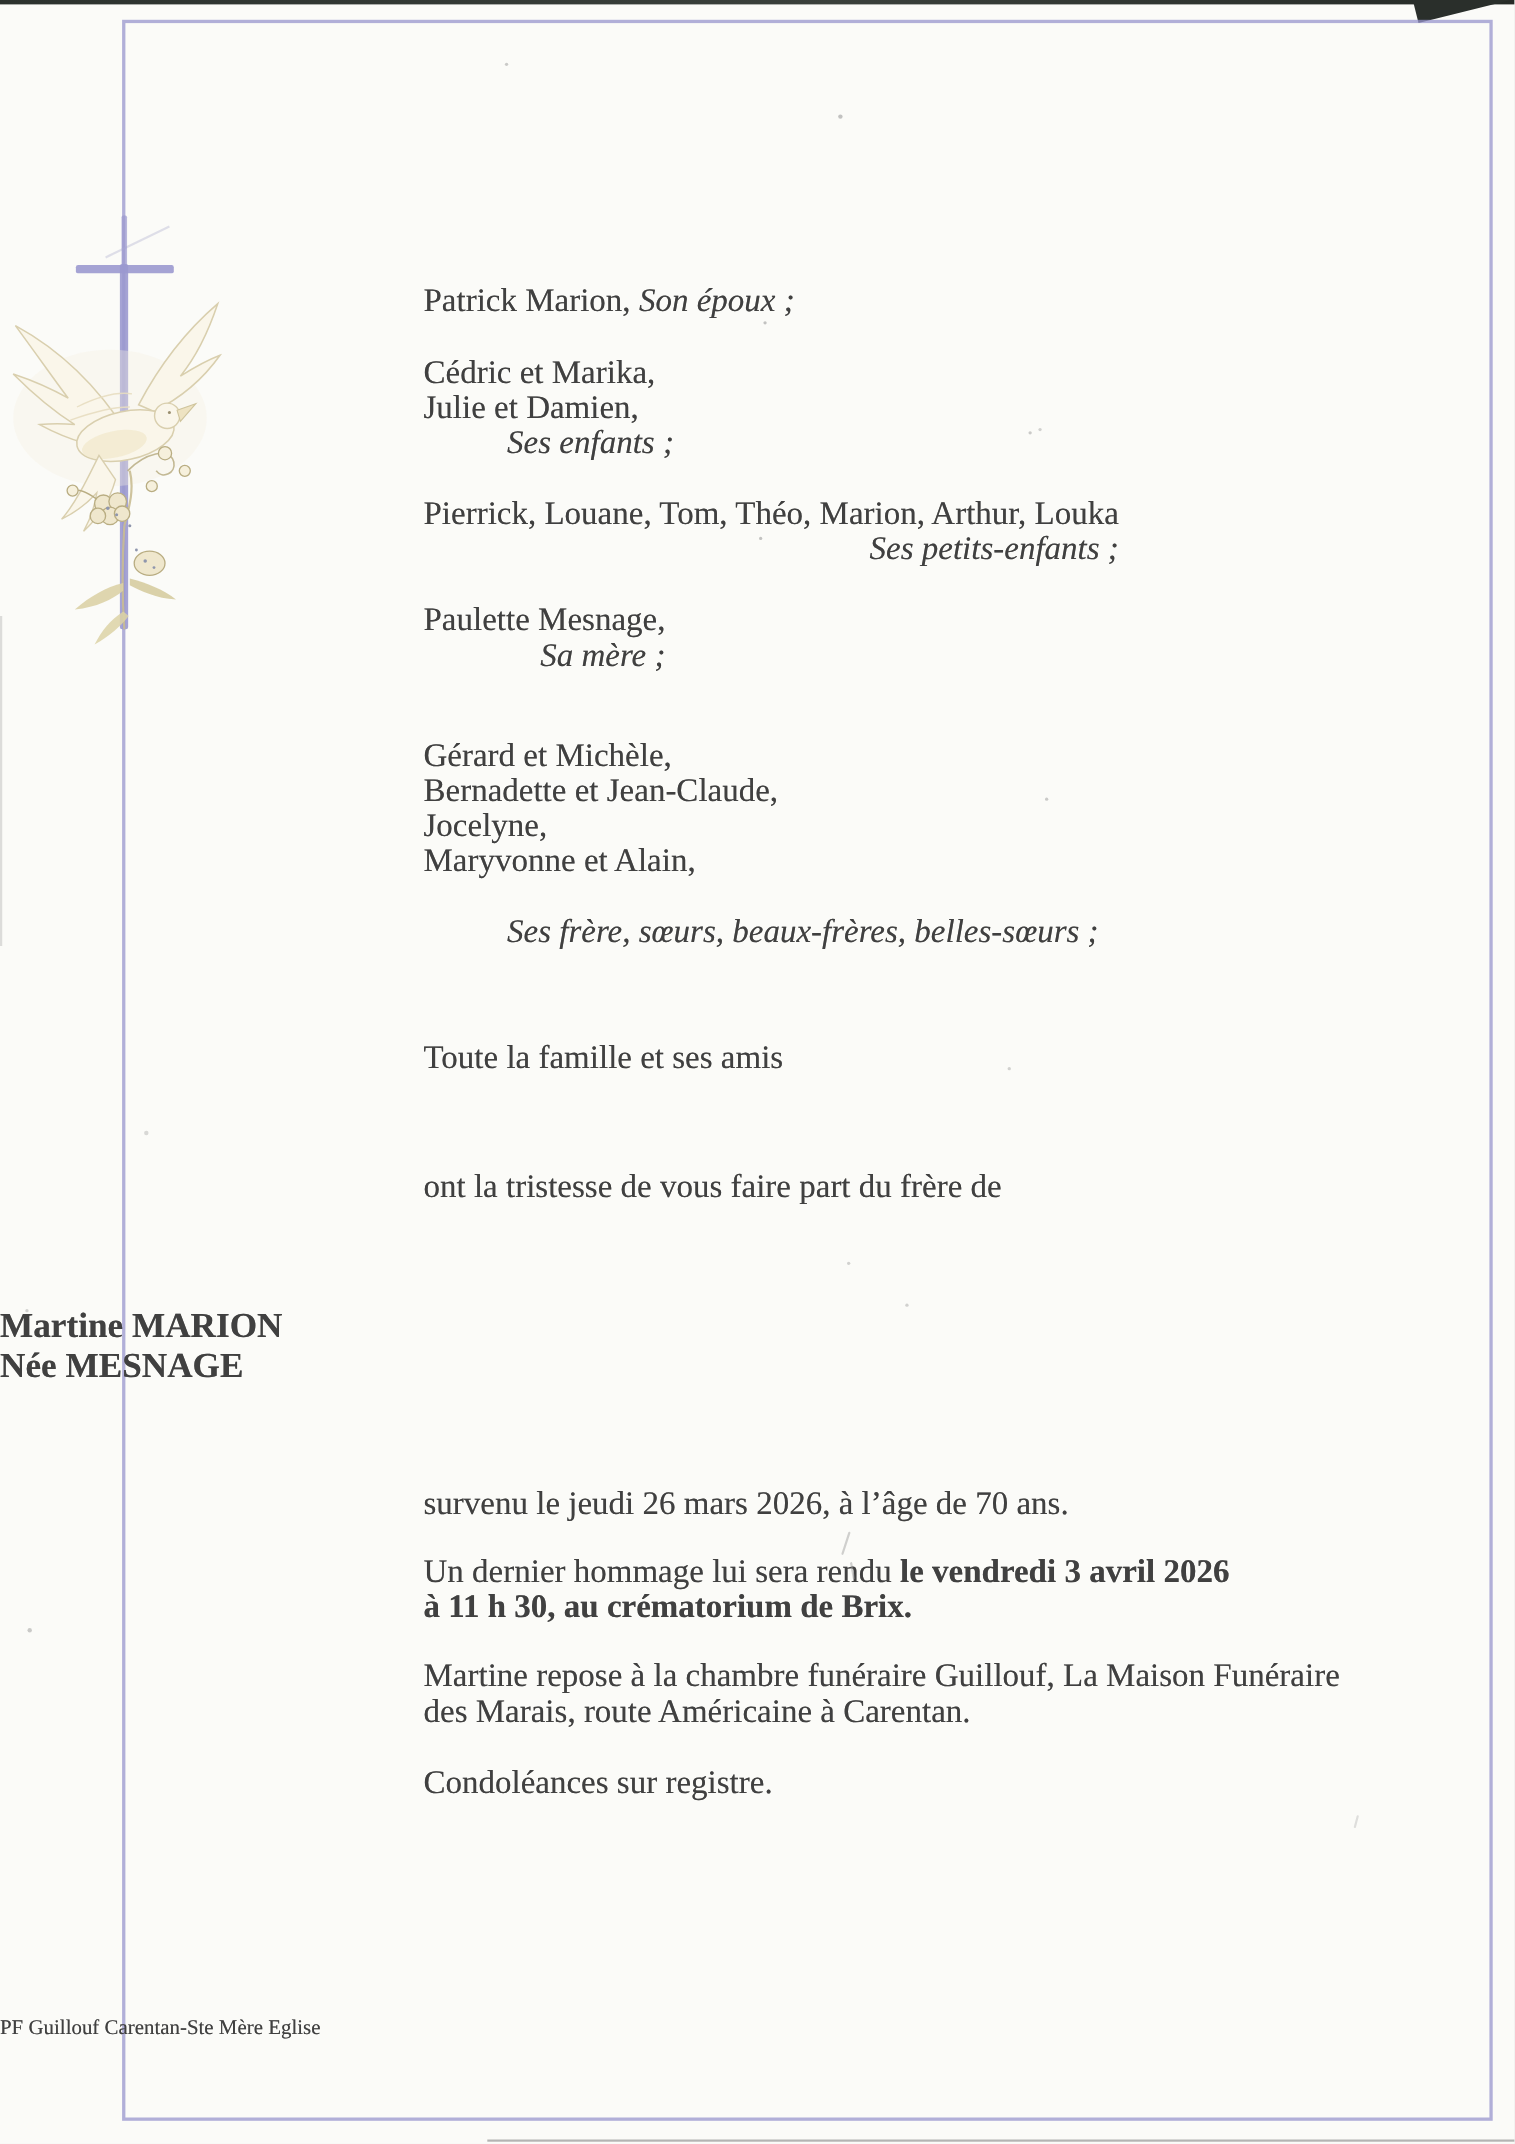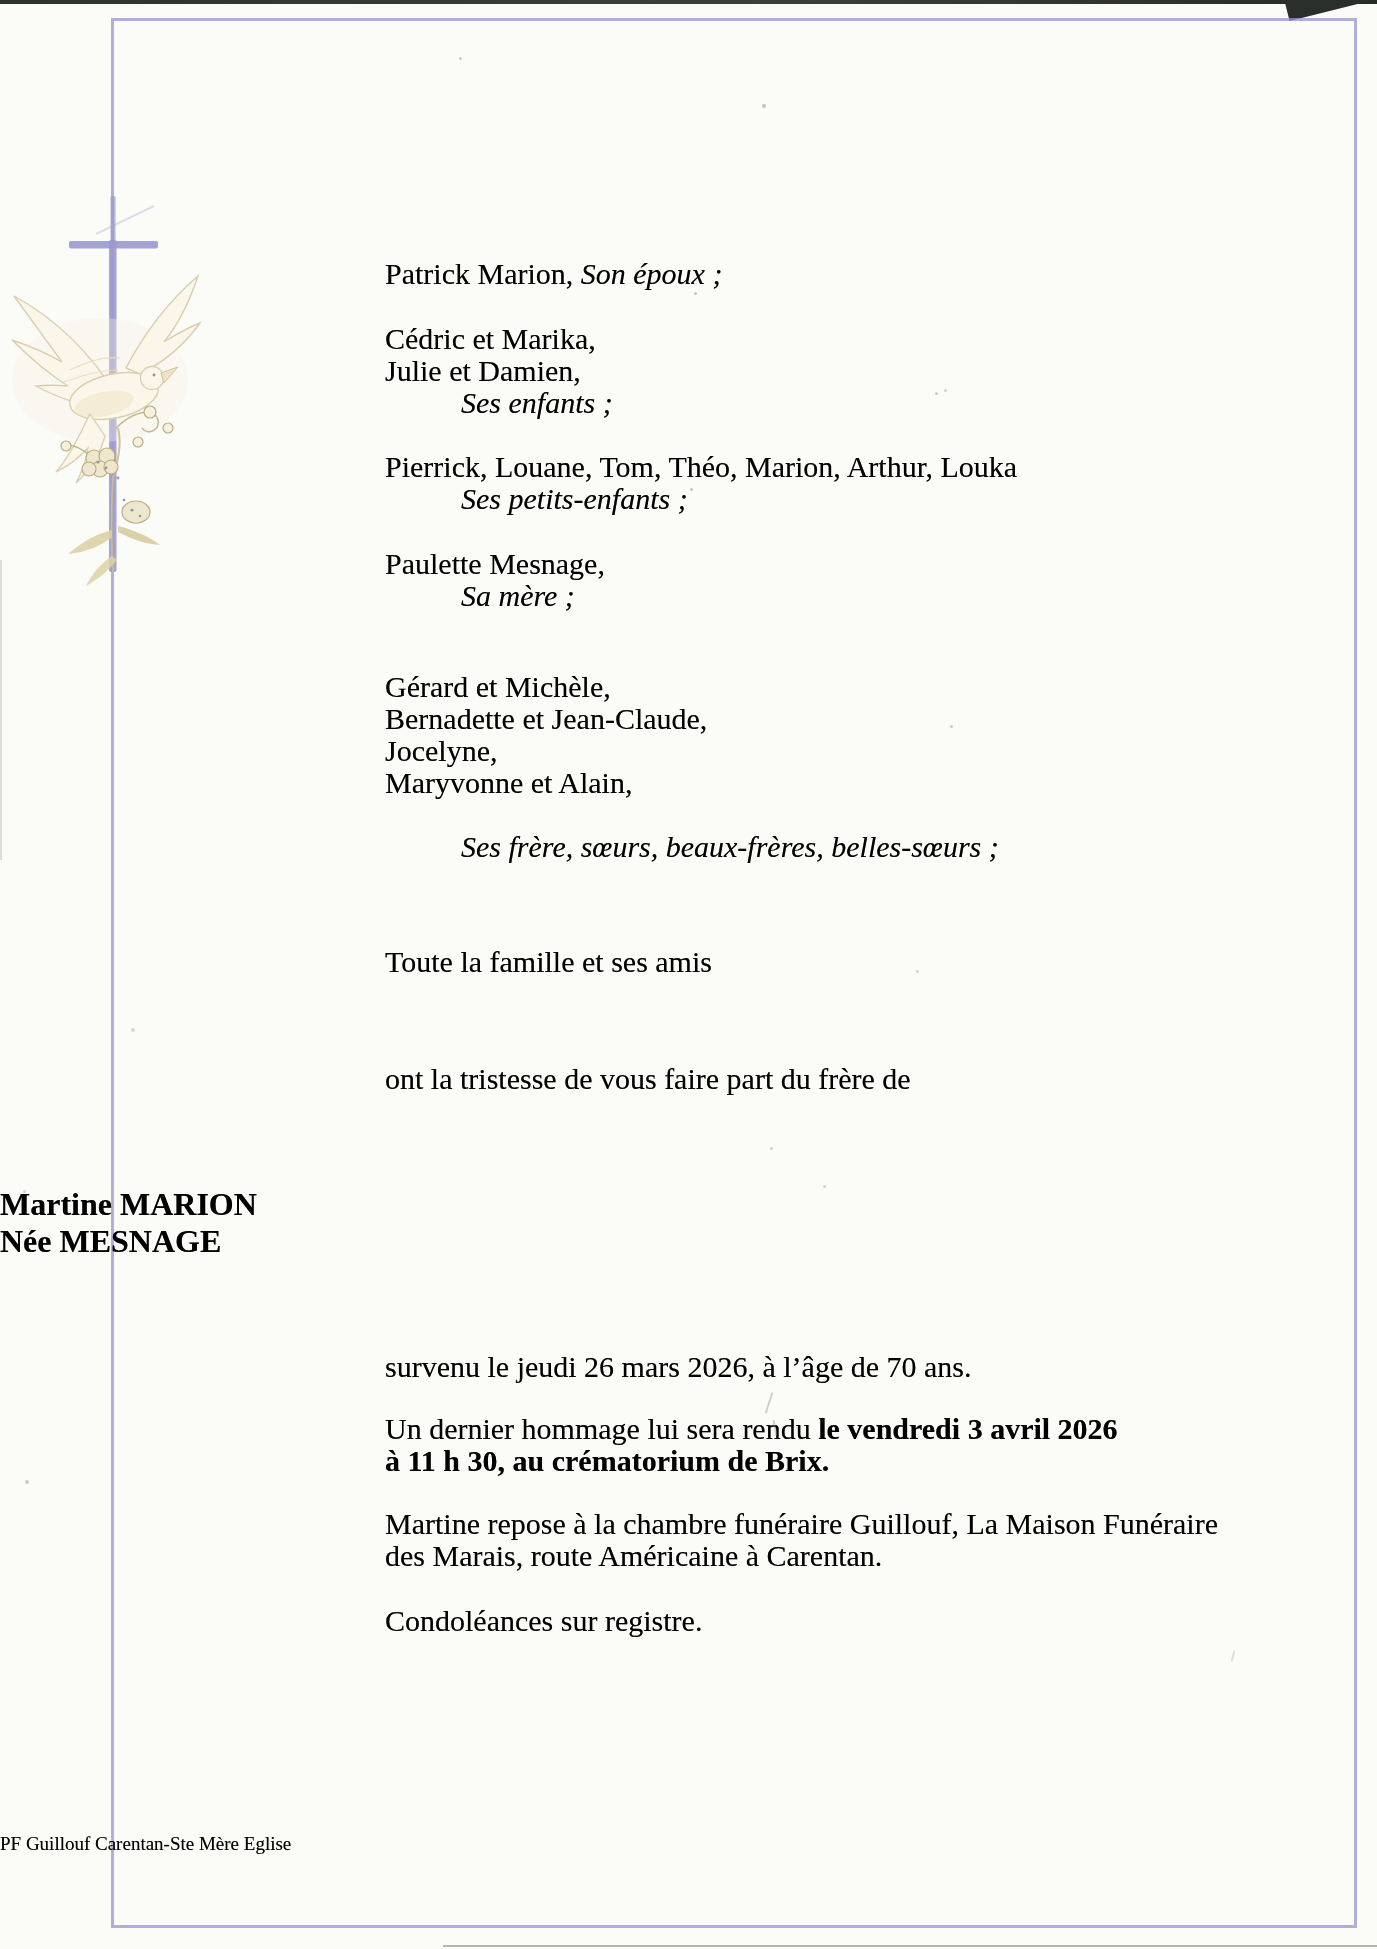--- a/index.html
+++ b/index.html
@@ -2,21 +2,21 @@
 <html><head>
 <meta charset="utf-8">
 <style>
   html,body{margin:0;padding:0;background:#e8e8e6;}
   .page{
     position:relative;
     width:1377px;height:1949px;
     background:#fbfbf8;
     overflow:hidden;
     font-family:"Liberation Serif", serif;
-    color:#000000;
+    color:#404040;
     text-decoration:underline;
   }
   .frame{
     position:absolute;left:111px;top:18px;
     width:1240px;height:1904px;
     border:3px solid rgba(152,150,206,0.75);
     pointer-events:none;
   }
   .scan-top{
     position:absolute;left:0;top:0;width:1377px;height:4px;
@@ -35,21 +35,21 @@
     background:#b5b5b5;opacity:.45;
   }
   .t{
     position:absolute;left:385px;
     font-size:30px;line-height:32px;
     text-shadow:0 0 .4px rgba(45,45,45,.55);
     white-space:nowrap;
   }
   .it{font-style:italic;}
   .b{font-weight:bold;}
-  .ind{padding-left:76px;}
+  .ind{padding-left:76px;text-align:right;}
   .center{left:0;width:1377px;}
   .name-block{font-weight:bold;font-size:32px;line-height:37px;}
   .footer{font-size:19px;}
   .speck{
     position:absolute;border-radius:50%;
     background:#6f6f6f;
   }
   .scratch{
     position:absolute;width:2px;background:#9a9a9a;opacity:.45;border-radius:2px;
   }

